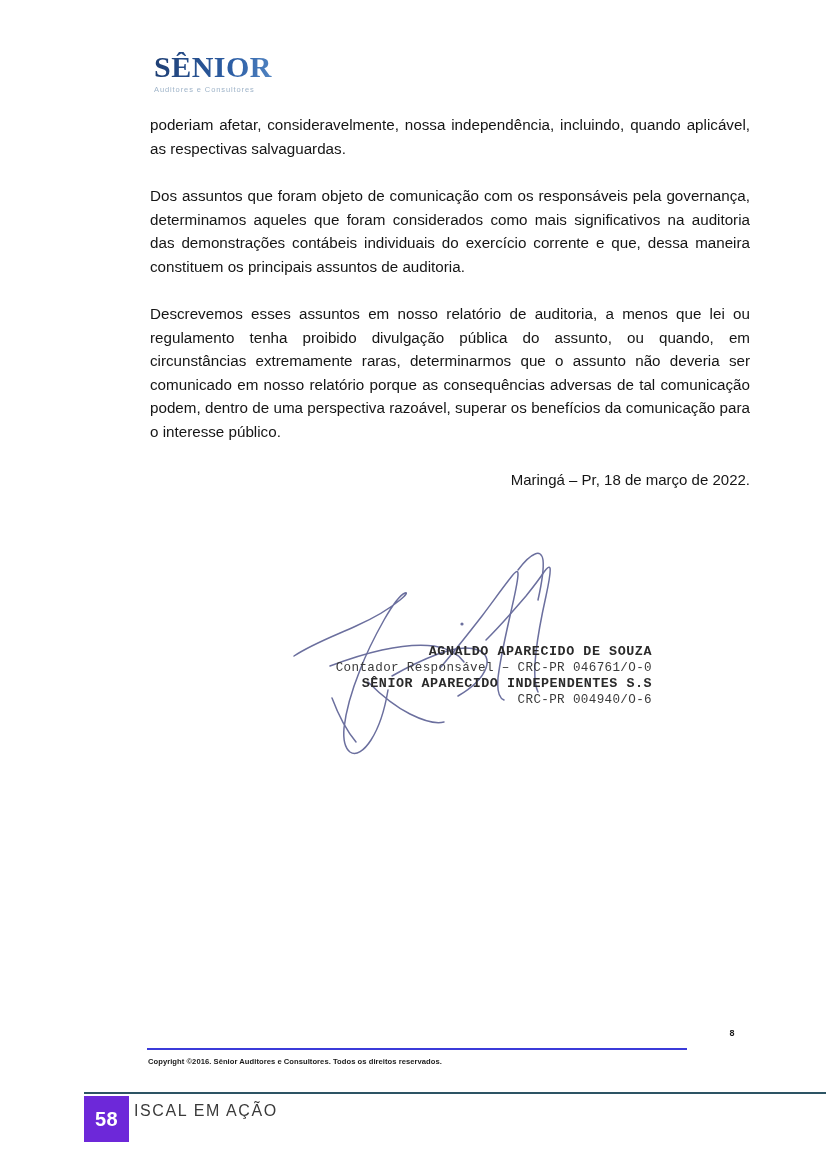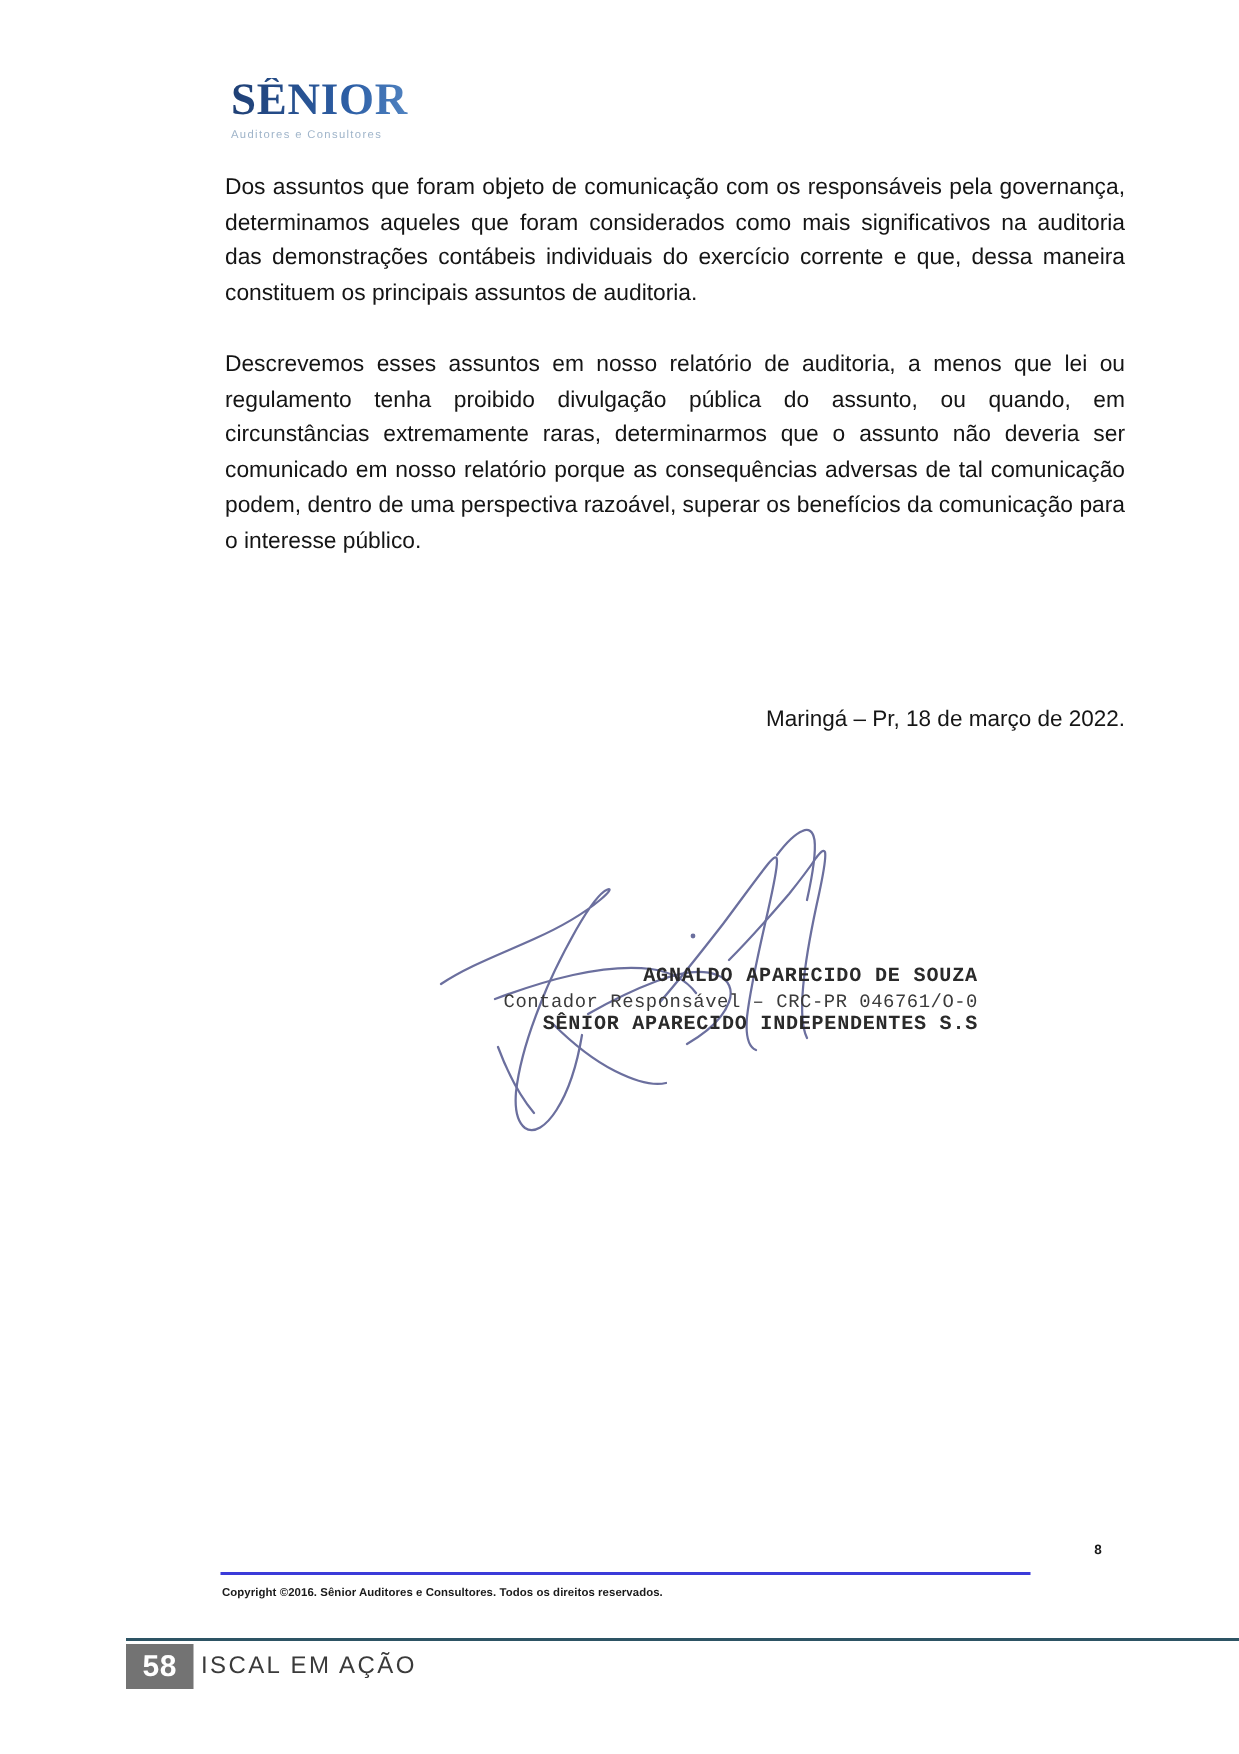--- a/index.html
+++ b/index.html
@@ -171,22 +171,22 @@
     top: 1092px;
     width: 742px;
     height: 2px;
     background: #2d5464;
   }
   .bottom-badge {
     position: absolute;
     left: 42px;
     top: 1096px;
     width: 45px;
-    height: 30px;
-    background: #737373;
+    height: 46px;
+    background: #6d28d9;
     color: #ffffff;
     font-size: 20px;
     font-weight: 700;
     display: flex;
     align-items: center;
     justify-content: center;
     letter-spacing: 0.4px;
   }
   .bottom-label {
     position: absolute;
@@ -203,20 +203,21 @@
 <body>
 
 <div class="page">
 
   <div class="logo-block">
     <div class="logo-word">SÊNIOR</div>
     <div class="logo-sub">Auditores e Consultores</div>
   </div>
 
   <div class="body-col">
+    <p class="para">poderiam afetar, consideravelmente, nossa independência, incluindo, quando aplicável, as respectivas salvaguardas.</p>
     <p class="para">Dos assuntos que foram objeto de comunicação com os responsáveis pela governança, determinamos aqueles que foram considerados como mais significativos na auditoria das demonstrações contábeis individuais do exercício corrente e que, dessa maneira constituem os principais assuntos de auditoria.</p>
     <p class="para">Descrevemos esses assuntos em nosso relatório de auditoria, a menos que lei ou regulamento tenha proibido divulgação pública do assunto, ou quando, em circunstâncias extremamente raras, determinarmos que o assunto não deveria ser comunicado em nosso relatório porque as consequências adversas de tal comunicação podem, dentro de uma perspectiva razoável, superar os benefícios da comunicação para o interesse público.</p>
   </div>
 
   <div class="date-line">Maringá – Pr, 18 de março de 2022.</div>
 
   <div class="sig-area">
 
     <svg class="sig-scribble" viewBox="0 0 380 220">
       <g fill="none" stroke="#6b6f9e" stroke-width="1.5" stroke-linecap="round" stroke-linejoin="round">
@@ -240,20 +241,21 @@
         <path d="M96,134 C108,146 122,158 138,166 C152,173 164,176 172,174"></path>
         <path d="M60,150 C66,166 74,182 84,194"></path>
       </g>
       <circle cx="190" cy="76" r="1.6" fill="#6b6f9e"></circle>
     </svg>
 
     <div class="sig-lines">
       <div class="sig-name">AGNALDO APARECIDO DE SOUZA</div>
       <div class="sig-role">Contador Responsável – CRC-PR 046761/O-0</div>
       <div class="sig-firm">SÊNIOR APARECIDO INDEPENDENTES S.S</div>
+      <div class="sig-crc">CRC-PR 004940/O-6</div>
     </div>
   </div>
 
   <div class="footer-pagenum">8</div>
   <div class="footer-rule"></div>
   <div class="footer-copy">Copyright ©2016. Sênior Auditores e Consultores. Todos os direitos reservados.</div>
 
   <div class="bottom-rule"></div>
   <div class="bottom-badge">58</div>
   <div class="bottom-label">ISCAL EM AÇÃO</div>

